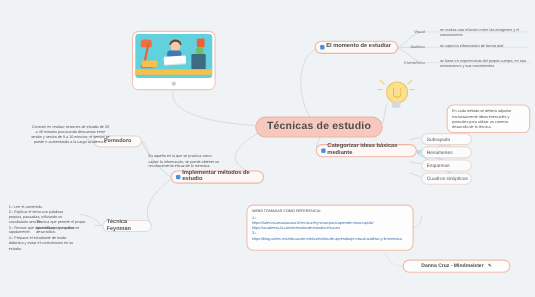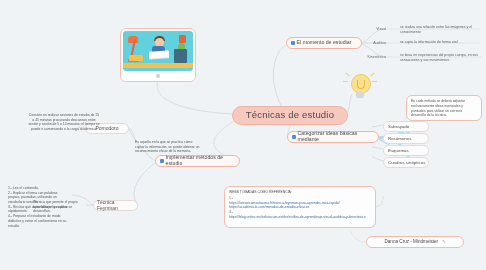--- a/index.html
+++ b/index.html
@@ -16,20 +16,21 @@
   
   .node{
     position:absolute;
     box-sizing:border-box;
     border:1px solid #f2b9ab;
     border-radius:8px;
     background:#fdfdfd;
     color:#4a4a4a;
     display:flex;align-items:center;
     line-height:1.15;
+    font-weight:bold;
   }
   .node .ic{flex:0 0 auto;margin-right:2px;display:inline-block;}
 
   
   #central{
     left:232px;top:106px;width:116px;height:19px;
     background:#f7c8bd;border:1px solid #efb3a4;border-radius:10px;
     justify-content:center;
     font-size:9.5px;color:#4c4c4c;letter-spacing:.2px;
   }

